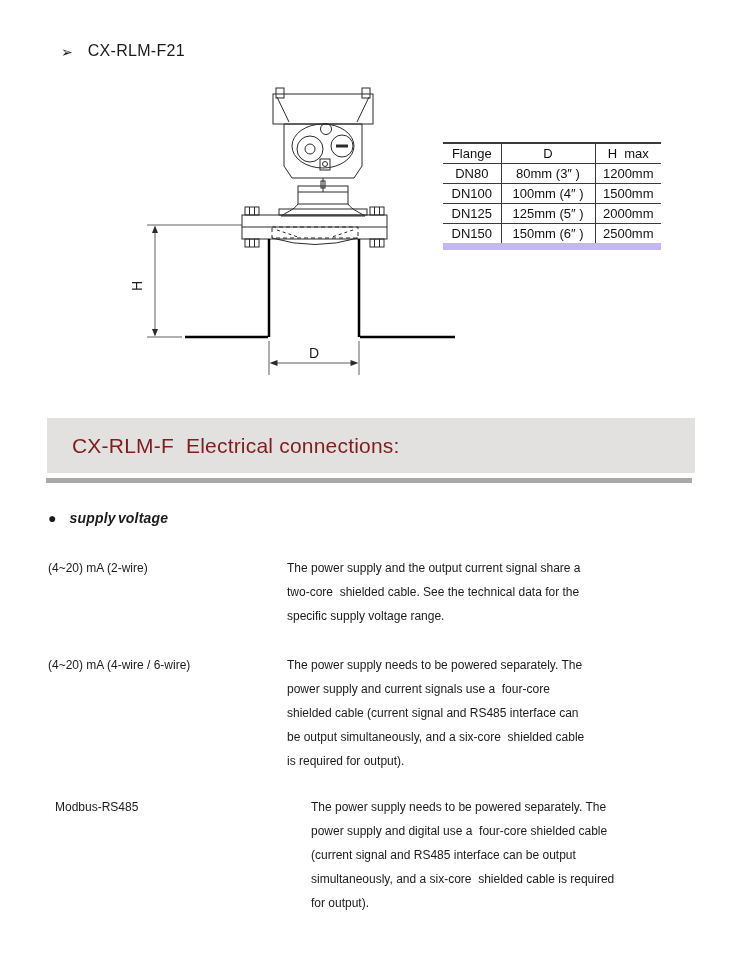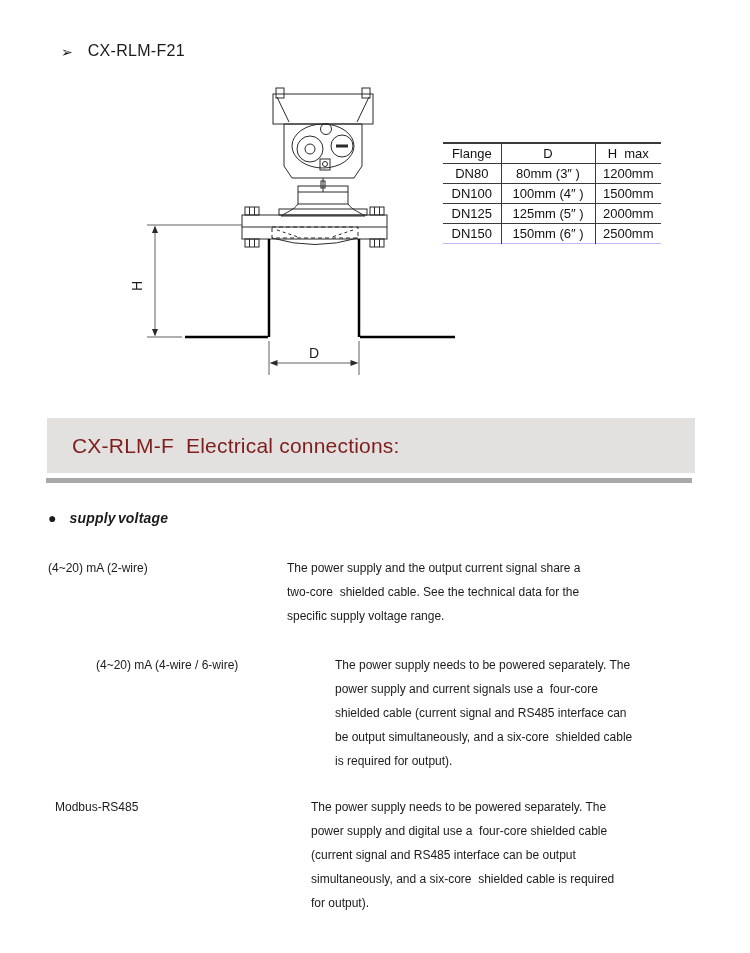--- a/index.html
+++ b/index.html
@@ -28,21 +28,21 @@
     font-family: "Liberation Sans", "DejaVu Sans", sans-serif;
     font-size: 14px; fill: #1b1b1b; stroke: none;
   }
 
   
   .flange-table {
     position: absolute; left: 443px; top: 142px;
     border-collapse: collapse;
     font-size: 13px; color: #111;
     border-top: 2px solid #3a3a3a;
-    border-bottom: 1px solid #c4b5fd;
+    border-bottom: 7px solid #c4b5fd;
   }
   .flange-table th, .flange-table td {
     font-weight: normal;
     text-align: center;
     padding: 2px 6px;
     height: 20px;
     white-space: pre;
   }
   .flange-table th:not(:last-child), .flange-table td:not(:last-child) {
     border-right: 1px solid #3a3a3a;
@@ -82,21 +82,21 @@
   
   .conn-row {
     position: absolute; left: 48px; width: 655px;
     display: flex; align-items: flex-start;
     font-size: 12px; line-height: 24px;
   }
   .conn-label { width: 239px; flex: none; white-space: pre; }
   .conn-label.indent { padding-left: 7px; }
   .conn-text { flex: 1; white-space: pre-wrap; }
   .row-1 { top: 556px; }
-  .row-2 { top: 653px; margin-left: 48px; }
+  .row-2 { top: 653px; }
   .row-3 { top: 795px; gap: 24px; }
 </style>
 </head>
 <body>
 
 <div class="page">
 
   <div class="model-title">
     <span class="arrow">➢</span>
     <span class="model-text">CX-RLM-F21</span>

